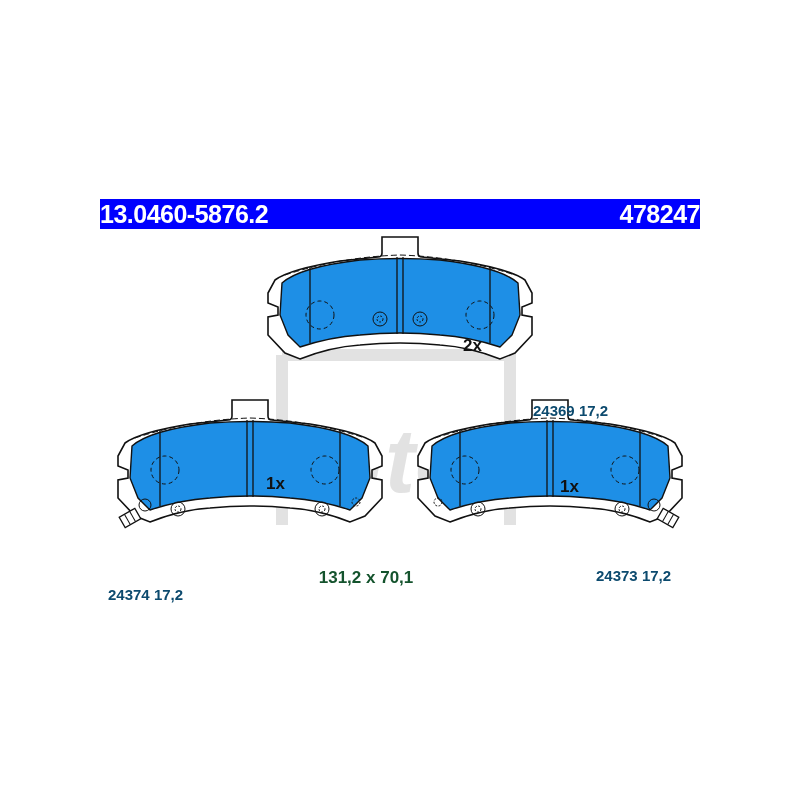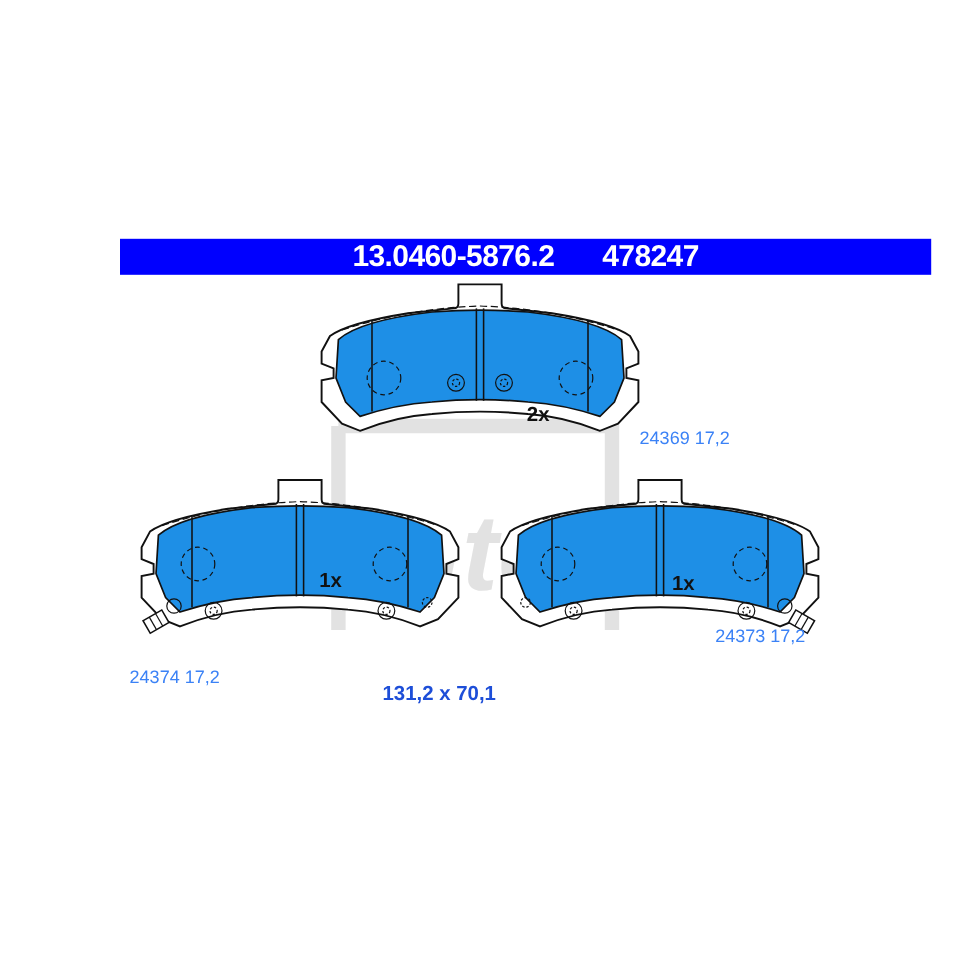--- a/index.html
+++ b/index.html
@@ -1,26 +1,26 @@
 <!DOCTYPE html>
 <html><head>
   <meta charset="utf-8">
   <style>
     html, body { margin: 0; padding: 0; background: #ffffff; }
     body { width: 800px; height: 800px; position: relative; overflow: hidden; font-family: "Liberation Sans", sans-serif; }
     .header-bar {
-      position: absolute; left: 100px; top: 199px; width: 676px; height: 30px;
+      position: absolute; left: 100px; top: 199px; width: 600px; height: 30px;
       background: #0000ff; color: #ffffff; font-weight: bold; font-size: 25px;
-      display: flex; justify-content: center; align-items: center; gap: 40px; letter-spacing: -0.5px;
+      display: flex; justify-content: space-between; align-items: center; gap: 40px; letter-spacing: -0.5px;
     }
     .header-bar span { line-height: 30px; }
     svg.drawing { position: absolute; left: 0; top: 0; }
-    .label { position: absolute; font-weight: normal; font-size: 15px; color: #3b82f6; white-space: nowrap; }
+    .label { position: absolute; font-weight: bold; font-size: 15px; color: #0c4a6e; white-space: nowrap; margin-top: 45px; }
     .qty { position: absolute; font-weight: bold; font-size: 17px; color: #111111; }
-    .dims { position: absolute; font-weight: bold; font-size: 17px; color: #1d4ed8; left: 0; width: 732px; text-align: center; top: 568px; }
+    .dims { position: absolute; font-weight: bold; font-size: 17px; color: #14532d; left: 0; width: 732px; text-align: center; top: 568px; }
   </style>
 </head>
 <body>
 
 <div class="header-bar">
   <span>13.0460-5876.2</span>
   <span>478247</span>
 </div>
 
 <svg class="drawing" width="800" height="800" viewBox="0 0 800 800">
@@ -85,21 +85,21 @@
     <circle cx="72" cy="41" r="3" fill="none" stroke="#111111" stroke-dasharray="2 1.5"></circle>
     <circle cx="104" cy="37" r="6" fill="none" stroke="#111111"></circle>
     <g transform="translate(118,50) rotate(30)">
       <rect x="-9" y="-6" width="18" height="12" fill="#ffffff" stroke="#111111" stroke-width="1.3"></rect>
       <line x1="-3" y1="-6" x2="-3" y2="6" stroke="#111111"></line>
       <line x1="3" y1="-6" x2="3" y2="6" stroke="#111111"></line>
     </g>
   </g>
 </svg>
 
-<div class="qty" style="left:439px; top:336px;">2x</div>
+<div class="qty" style="left:463px; top:336px;">2x</div>
 <div class="qty" style="left:266px; top:474px;">1x</div>
 <div class="qty" style="left:560px; top:477px;">1x</div>
 
 <div class="label" style="left:533px; top:357px;">24369 17,2</div>
-<div class="label" style="left:108px; top:556px;">24374 17,2</div>
+<div class="label" style="left:108px; top:541px;">24374 17,2</div>
 <div class="label" style="left:596px; top:522px;">24373 17,2</div>
 
 <div class="dims">131,2 x 70,1</div>
 
 </body></html>

